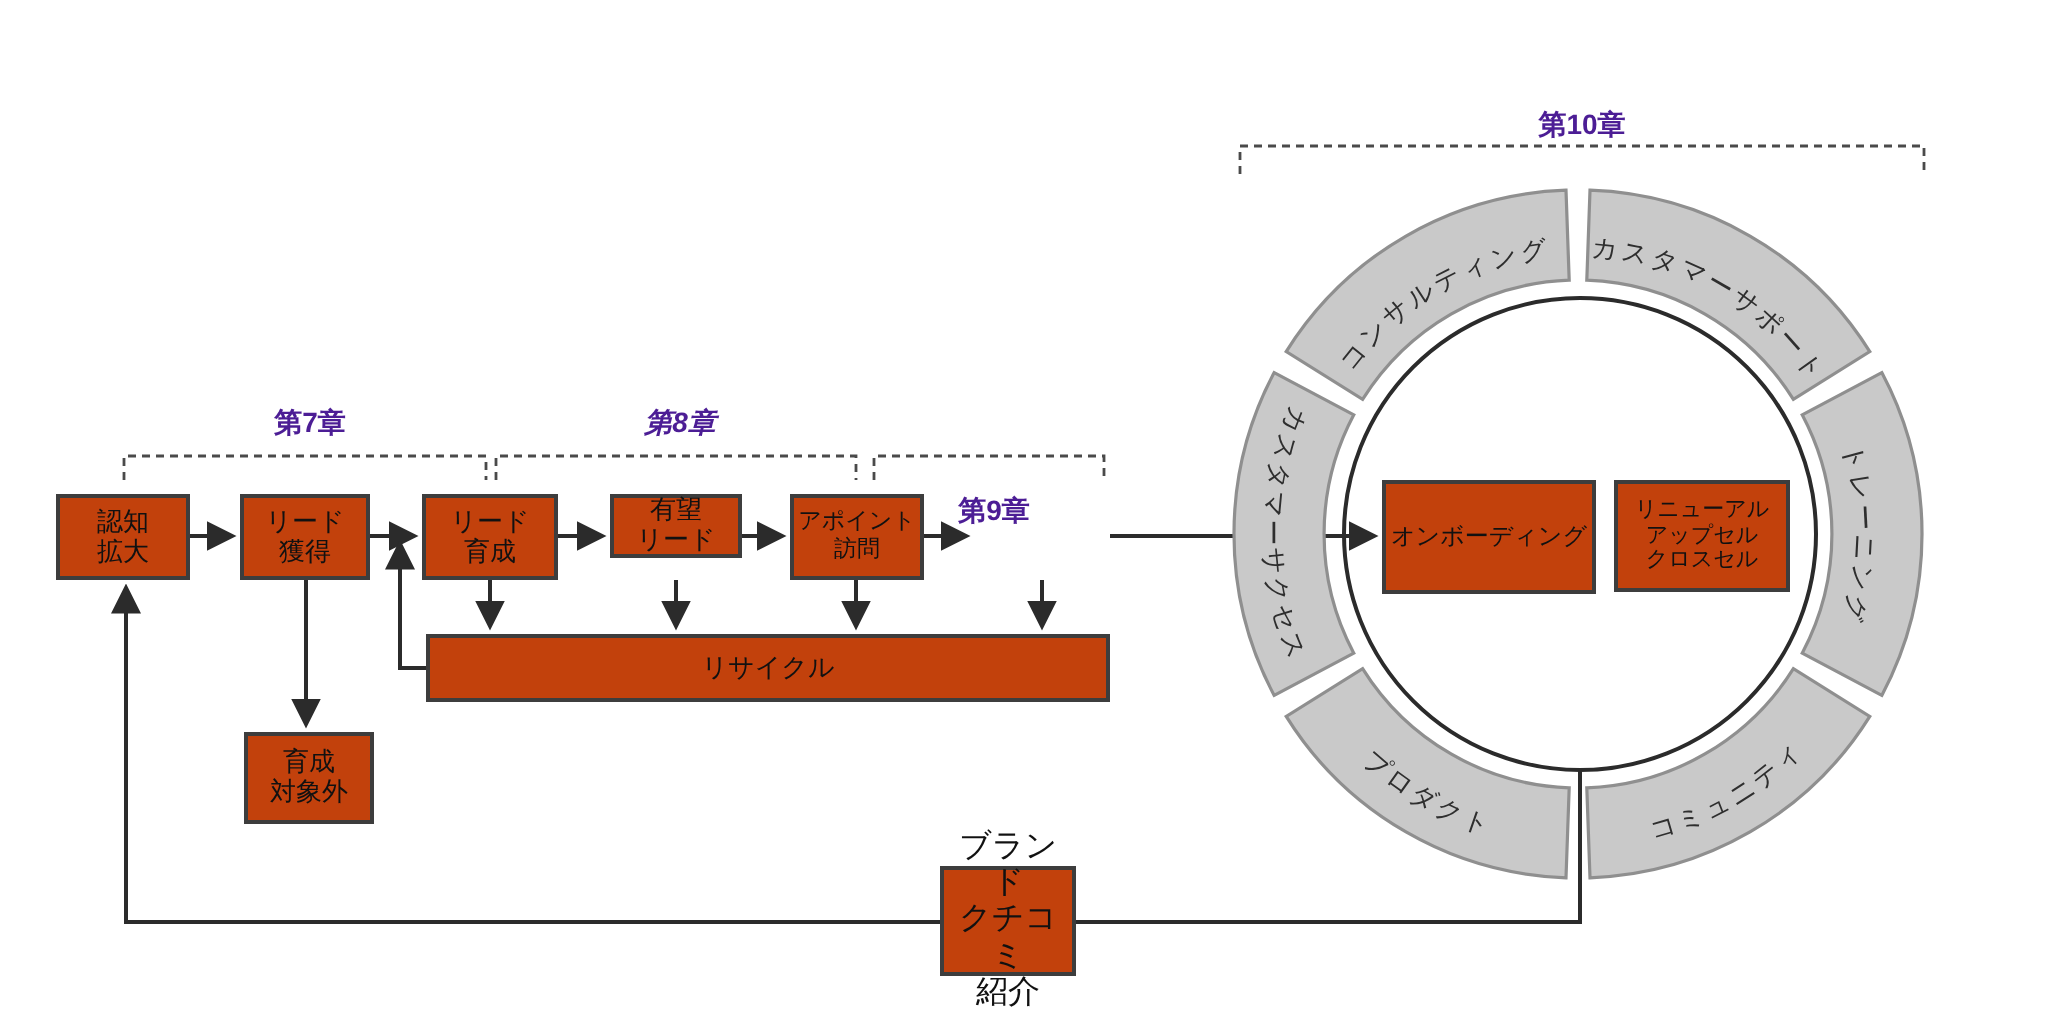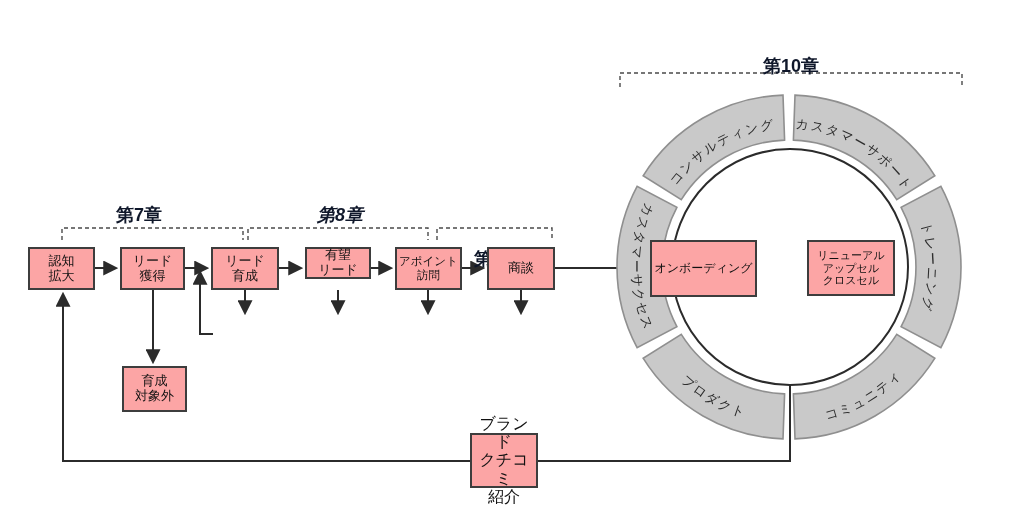--- a/index.html
+++ b/index.html
@@ -3,29 +3,29 @@
 <meta charset="utf-8">
 <style>
   html,body{margin:0;padding:0;background:#fff;}
   .canvas{
     position:relative;width:1024px;height:507px;background:#fff;
     font-family:"Liberation Sans","DejaVu Sans",sans-serif;overflow:hidden;
   }
   .canvas svg{position:absolute;left:0;top:0;}
   .box{
     position:absolute;box-sizing:border-box;
-    background:#fca5a5;border:2px solid #3d3d3d;
+    background:#c2410c;border:2px solid #3d3d3d;
     display:flex;align-items:center;justify-content:center;
     text-align:center;white-space:pre-line;
     font-size:13px;line-height:1.15;color:#111;font-weight:500;
     z-index:2;
   }
   .chapter{
     position:absolute;width:110px;text-align:center;
-    font-size:18px;font-weight:600;color:#0f172a;z-index:2;
+    font-size:14px;font-weight:600;color:#4c1d95;z-index:2;
   }
   .seg{fill:#c9c9c9;stroke:#8f8f8f;stroke-width:1.6;}
   .arc-label{font-size:13px;font-weight:500;letter-spacing:1.5px;fill:#2e2e2e;}
   .conn{stroke:#2b2b2b;stroke-width:2;fill:none;}
   .dash{stroke:#4a4a4a;stroke-width:1.4;fill:none;stroke-dasharray:4 3;}
   .inner-circle{fill:#ffffff;stroke:#2b2b2b;stroke-width:2;}
 </style>
 </head>
 <body>
 
@@ -81,40 +81,40 @@
     <path class="conn" d="M245 290 L245 313" marker-end="url(#arrow)"></path>
     <path class="conn" d="M338 290 L338 313" marker-end="url(#arrow)"></path>
     <path class="conn" d="M428 290 L428 313" marker-end="url(#arrow)"></path>
     <path class="conn" d="M521 290 L521 313" marker-end="url(#arrow)"></path>
 
     <path class="conn" d="M213 334 L200 334 L200 272" marker-end="url(#arrow)"></path>
 
     <path class="conn" d="M790 385 L790 461 L63 461 L63 294" marker-end="url(#arrow)"></path>
   </svg>
 
-  <div class="chapter" style="left:84px;top:203px;">第7章</div>
+  <div class="chapter" style="left:100px;top:203px;">第7章</div>
   <div class="chapter" style="left:285px;top:203px;font-style:italic;">第8章</div>
   <div class="chapter" style="left:442px;top:203px;margin-top:44px;">第9章</div>
   <div class="chapter" style="left:736px;top:54px;">第10章</div>
 
   <div class="box" style="left:28px;top:247px;width:67px;height:43px;">認知
 拡大</div>
   <div class="box" style="left:120px;top:247px;width:65px;height:43px;">リード
 獲得</div>
   <div class="box" style="left:211px;top:247px;width:68px;height:43px;">リード
 育成</div>
   <div class="box" style="left:305px;top:247px;width:66px;height:32px;">有望
 リード</div>
   <div class="box" style="left:395px;top:247px;width:67px;height:43px;font-size:11.5px;">アポイント
 訪問</div>
-  <div class="box" style="left:487px;top:247px;width:68px;height:43px;">商談</div>
+  <div class="box" style="left:213px;top:317px;width:342px;height:34px;">リサイクル</div>
   <div class="box" style="left:122px;top:366px;width:65px;height:46px;">育成
 対象外</div>
   <div class="box" style="left:470px;top:433px;width:68px;height:55px;font-size:16px;">ブランド
 クチコミ
 紹介</div>
 
-  <div class="box" style="left:650px;top:240px;width:107px;height:57px;font-size:12px;">オンボーディング</div>
+  <div class="box" style="left:691px;top:240px;width:107px;height:57px;font-size:12px;">オンボーディング</div>
   <div class="box" style="left:807px;top:240px;width:88px;height:56px;font-size:11px;">リニューアル
 アップセル
 クロスセル</div>
 
 </div>
 
 </body></html>

